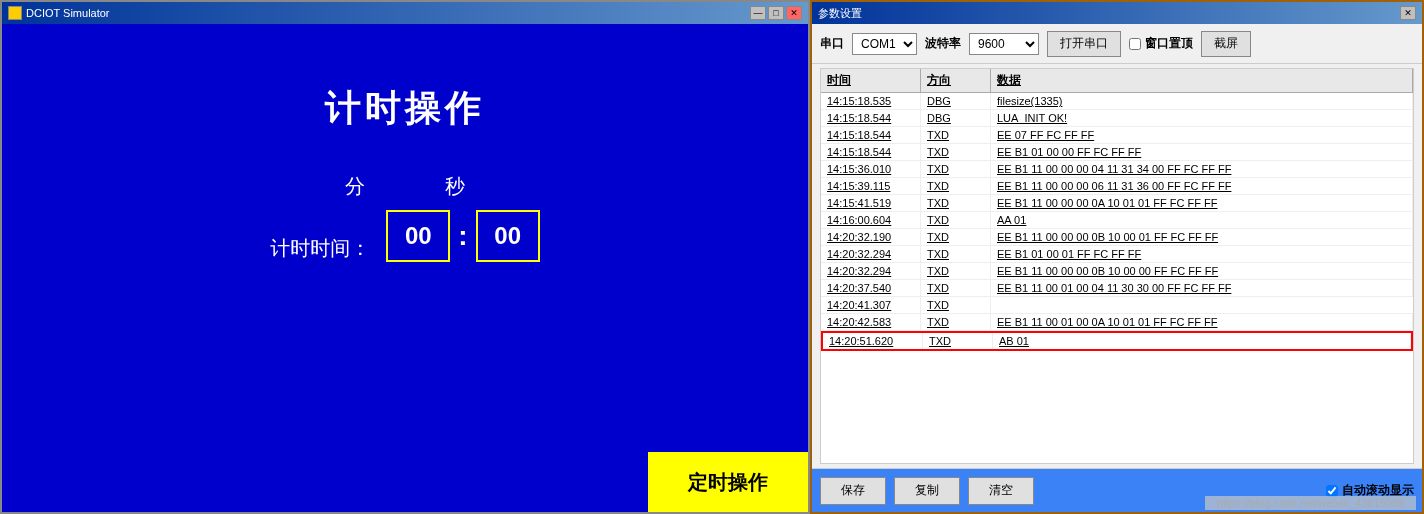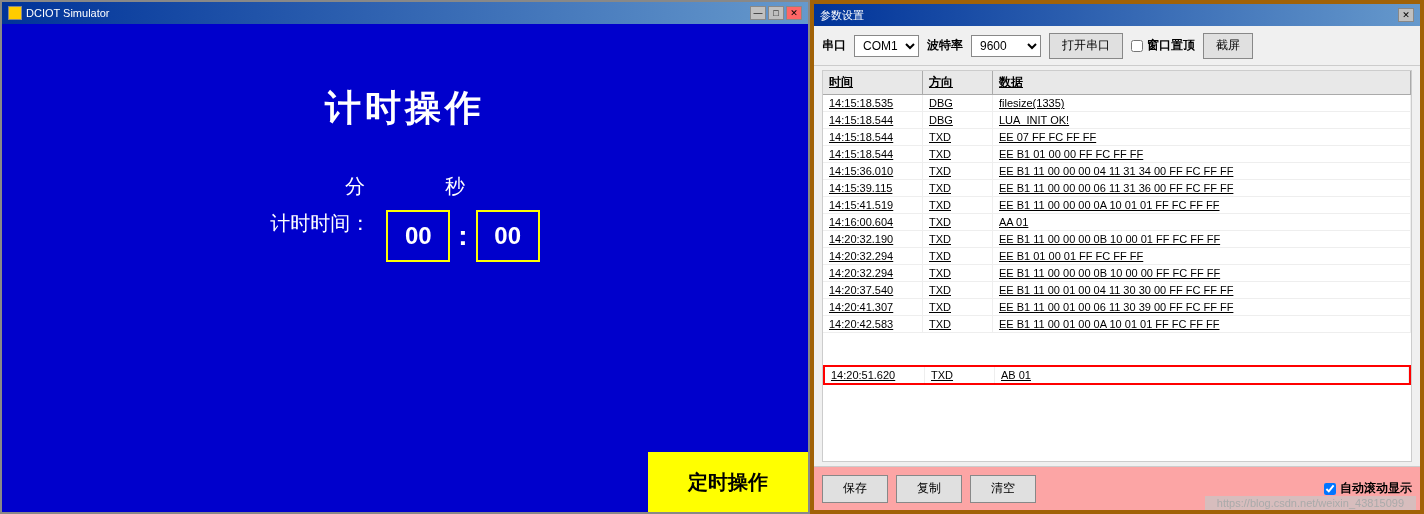--- a/index.html
+++ b/index.html
@@ -84,21 +84,21 @@
       gap: 80px;
       margin-bottom: 10px;
     }
     .timer-label {
       color: white;
       font-size: 20px;
     }
 
     .timer-row {
       display: flex;
-      align-items: flex-start;
+      align-items: flex-end;
       gap: 16px;
       margin-bottom: 0;
     }
     .timer-time-label {
       color: white;
       font-size: 20px;
     }
     .timer-display {
       display: flex;
       align-items: center;
@@ -147,21 +147,21 @@
       font-weight: bold;
       cursor: pointer;
       color: #000;
     }
 
     
     .params-window {
       width: 614px;
       height: 514px;
       background: #f0f0f0;
-      border: 4px solid #a16207;
+      border: 2px solid #a16207;
       display: flex;
       flex-direction: column;
     }
     .params-titlebar {
       background: linear-gradient(to right, #003399, #6699cc);
       height: 22px;
       display: flex;
       align-items: center;
       padding: 0 6px;
       flex-shrink: 0;
@@ -252,36 +252,35 @@
       overflow-y: auto;
       flex: 1;
     }
     .log-row {
       display: grid;
       grid-template-columns: 100px 70px 1fr;
       border-bottom: 1px solid #eee;
     }
     .log-row.highlighted {
       border: 2px solid red;
-      margin-top: 32px;
     }
     .log-cell {
       padding: 2px 6px;
       font-size: 11px;
       border-right: 1px solid #eee;
       white-space: nowrap;
     }
 
     
     .params-footer {
       display: flex;
       align-items: center;
       padding: 6px 8px;
       gap: 8px;
-      background: #fca5a5;
+      background: #3b82f6;
       border-top: 1px solid #ccc;
       flex-shrink: 0;
       height: 44px;
     }
     .footer-btn {
       height: 28px;
       padding: 0 20px;
       background: #e0e0e0;
       border: 1px solid #888;
       font-size: 12px;
@@ -425,21 +424,20 @@
             <div class="log-cell">EE B1 11 00 00 00 0B 10 00 00 FF FC FF FF</div>
           </div>
           <div class="log-row">
             <div class="log-cell">14:20:37.540</div>
             <div class="log-cell">TXD</div>
             <div class="log-cell">EE B1 11 00 01 00 04 11 30 30 00 FF FC FF FF</div>
           </div>
           <div class="log-row">
             <div class="log-cell">14:20:41.307</div>
             <div class="log-cell">TXD</div>
-            <div class="log-cell">EE B1 11 00 01 00 06 11 30 39 00 FF FC FF FF</div>
           </div>
           <div class="log-row">
             <div class="log-cell">14:20:42.583</div>
             <div class="log-cell">TXD</div>
             <div class="log-cell">EE B1 11 00 01 00 0A 10 01 01 FF FC FF FF</div>
           </div>
           <div class="log-row highlighted" style="border: 2px solid red;">
             <div class="log-cell">14:20:51.620</div>
             <div class="log-cell">TXD</div>
             <div class="log-cell">AB 01</div>

